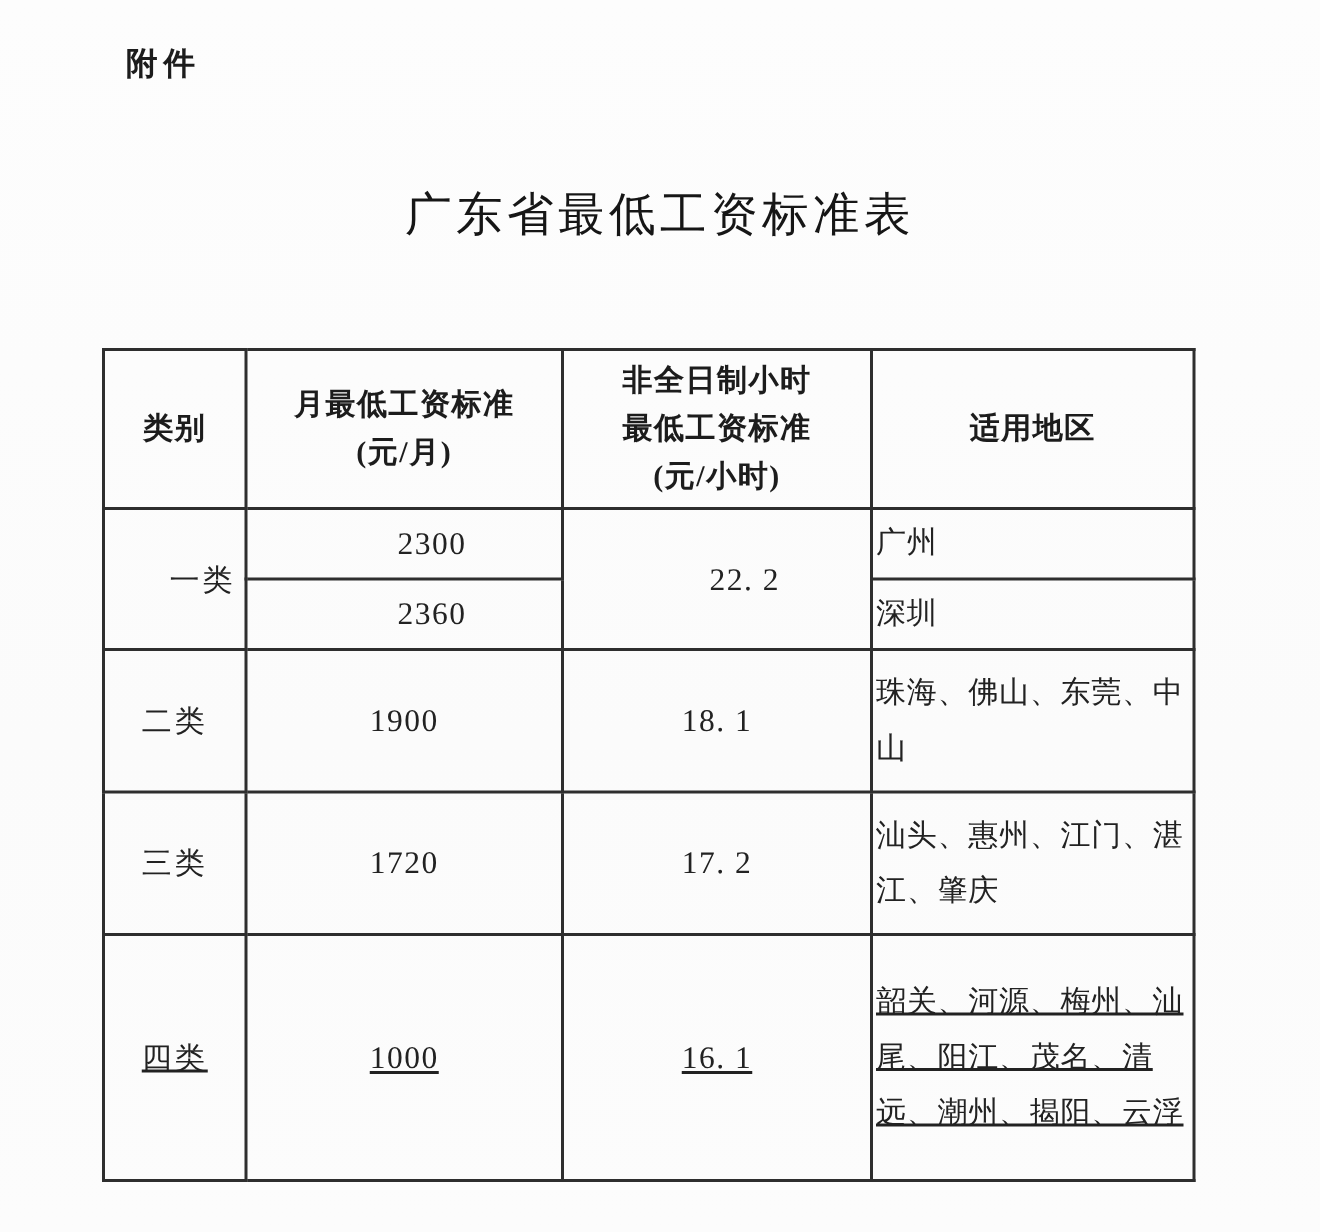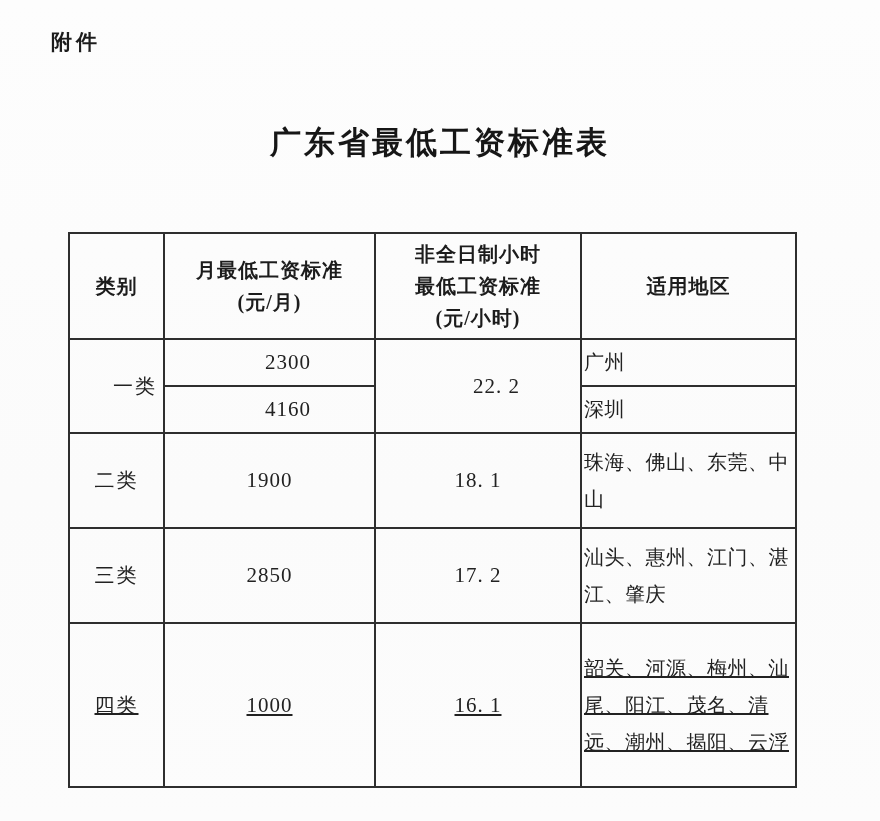--- a/index.html
+++ b/index.html
@@ -10,33 +10,33 @@
     color: #1f1f1f;
     overflow: hidden;
   }
   .page {
     position: relative;
     width: 880px; height: 821px;
     background: linear-gradient(180deg, #fdfdfd 0%, #fbfbfb 60%, #fcfcfc 100%);
   }
   .attachment-label {
     position: absolute;
-    left: 51px; top: 28px;
+    left: 84px; top: 28px;
     font-size: 21px;
     font-weight: bold;
     letter-spacing: 4px;
     color: #1c1c1c;
   }
   .doc-title {
     position: absolute;
     left: 0; right: 0;
     top: 122px;
     text-align: center;
     font-size: 31px;
-    font-weight: bold;
+    font-weight: normal;
     letter-spacing: 3px;
     color: #161616;
   }
   table.wage-table {
     position: absolute;
     left: 68px; top: 232px;
     width: 727px;
     border-collapse: collapse;
     table-layout: fixed;
   }
@@ -106,34 +106,34 @@
       <th>适用地区</th>
     </tr>
 
     <tr class="row-sub">
       <td class="cat" rowspan="2">一类</td>
       <td class="num">2300</td>
       <td class="num" rowspan="2">22. 2</td>
       <td class="regions">广州</td>
     </tr>
     <tr class="row-sub">
-      <td class="num">4160</td>
+      <td class="num">2360</td>
       <td class="regions">深圳</td>
     </tr>
 
     <tr class="row-mid">
       <td class="cat">二类</td>
       <td class="num">1900</td>
       <td class="num">18. 1</td>
       <td class="regions">珠海、佛山、东莞、中山</td>
     </tr>
 
     <tr class="row-mid">
       <td class="cat">三类</td>
-      <td class="num">2850</td>
+      <td class="num">1720</td>
       <td class="num">17. 2</td>
       <td class="regions">汕头、惠州、江门、湛江、肇庆</td>
     </tr>
 
     <tr class="row-big">
       <td class="cat">四类</td>
       <td class="num">1000</td>
       <td class="num">16. 1</td>
       <td class="regions">韶关、河源、梅州、汕尾、阳江、茂名、清远、潮州、揭阳、云浮</td>
     </tr>

